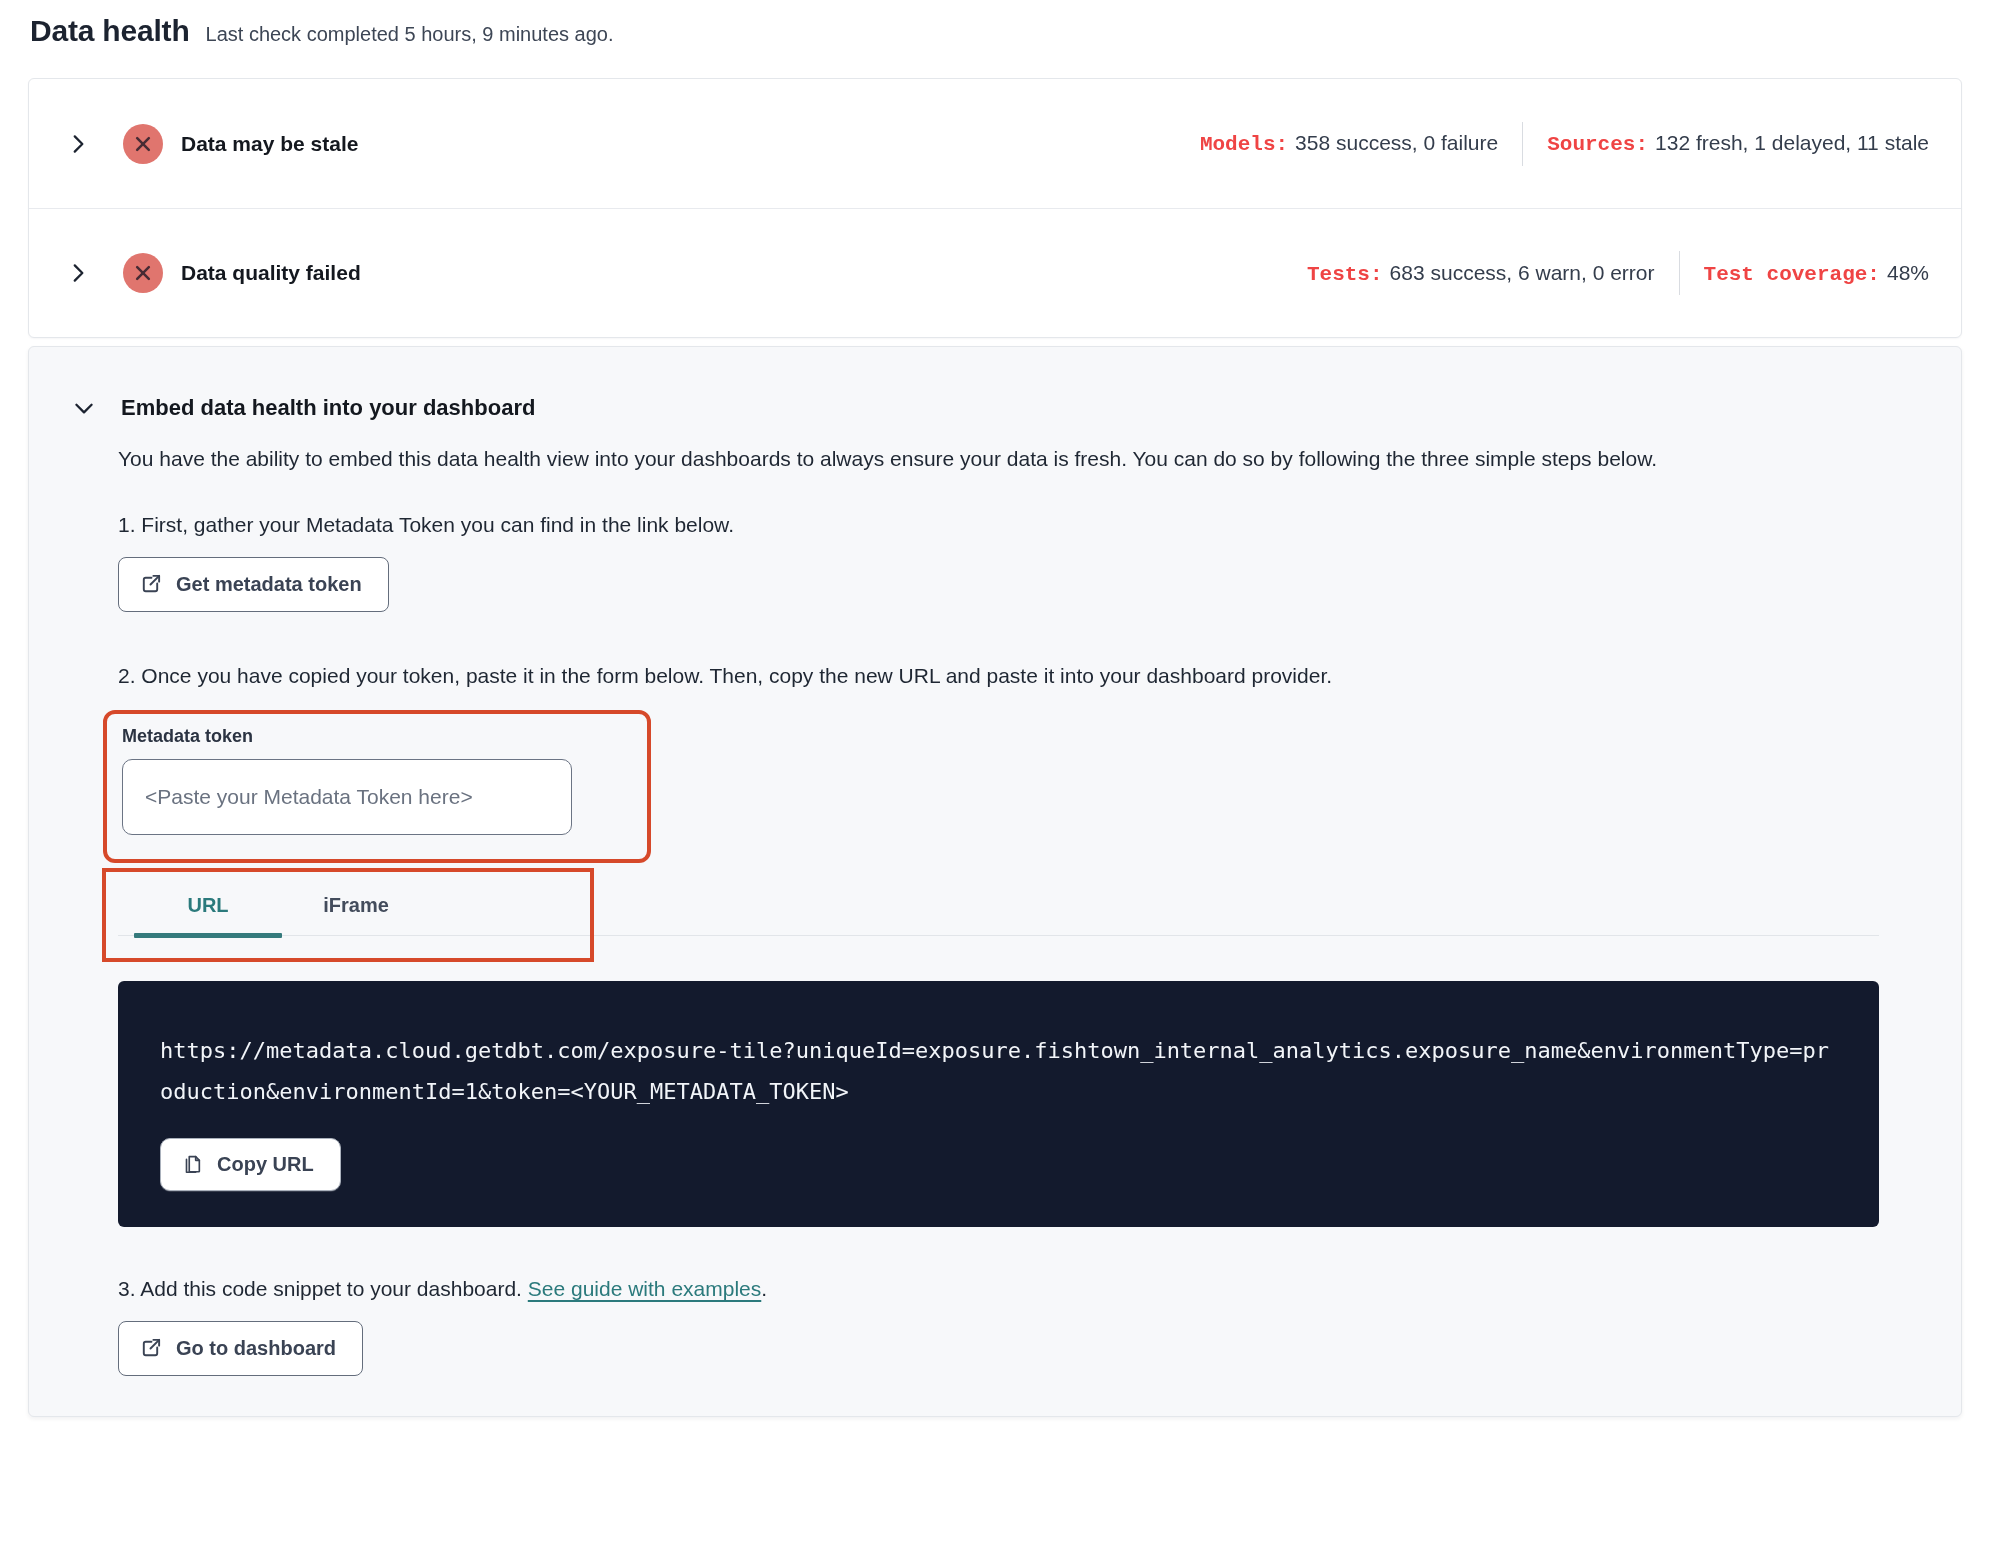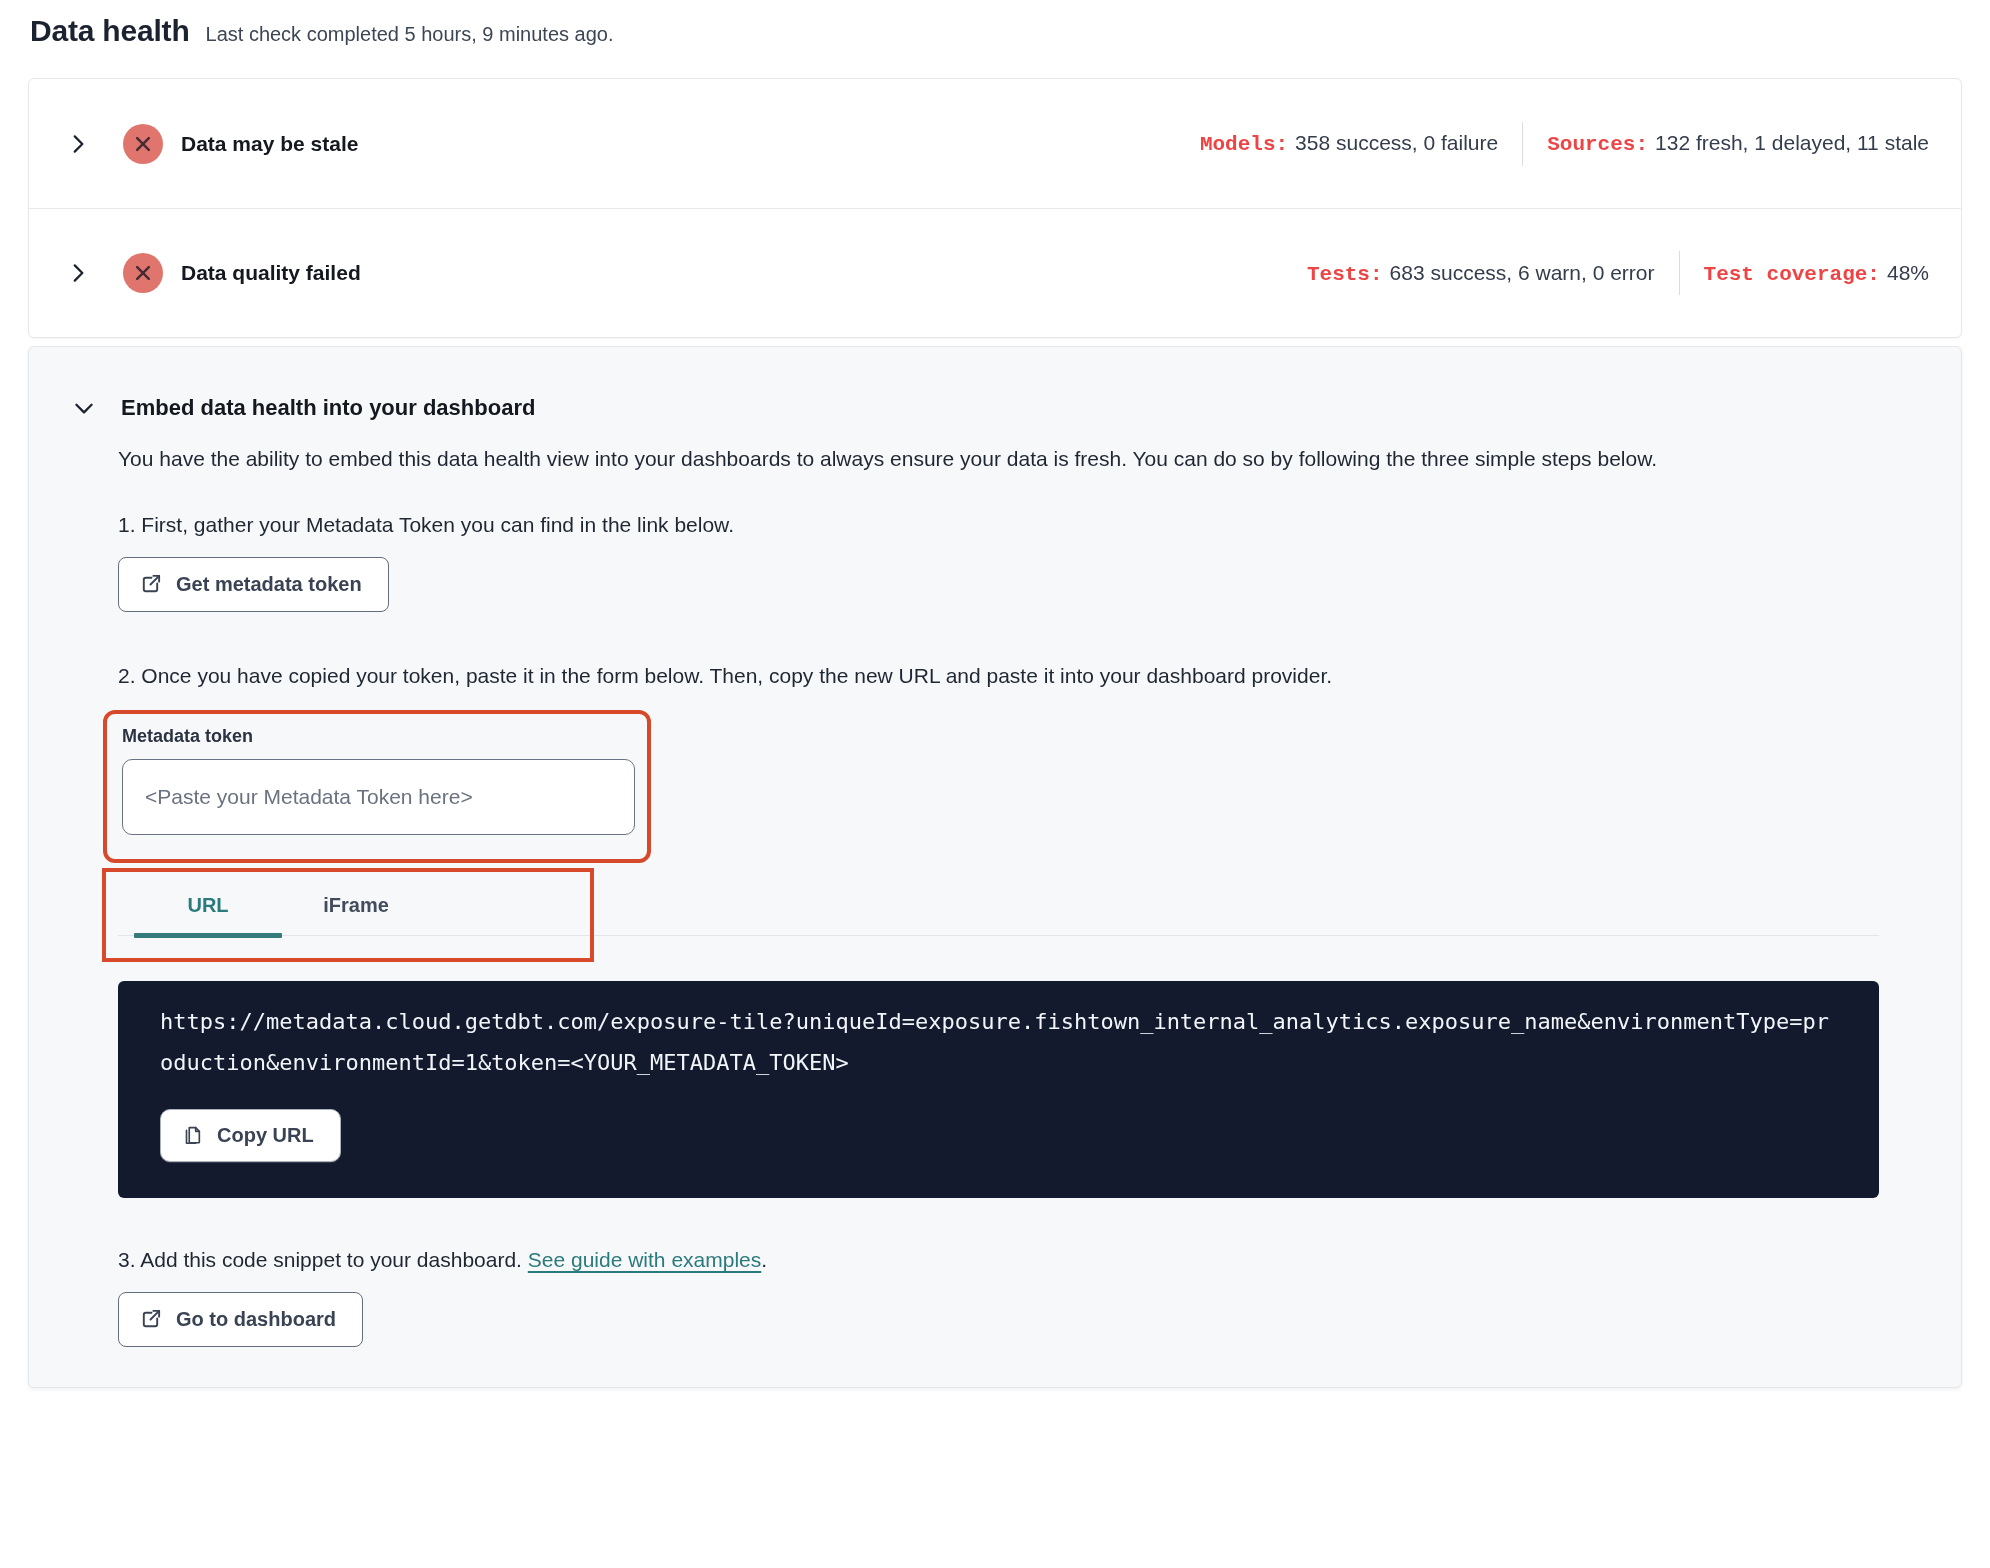--- a/index.html
+++ b/index.html
@@ -84,21 +84,21 @@
   .token-annotation {
     margin-top: 22px;
     margin-left: -15px;
     width: 548px;
     padding: 12px 15px 24px 15px;
     border-radius: 12px;
   }
   .field-label { display: block; font-size: 18px; font-weight: 700; color: #2b3342; }
   .token-input {
     margin-top: 12px;
-    width: 513px;
+    width: 450px;
     height: 76px;
     background: #ffffff;
     border: 1.5px solid #6b7484;
     border-radius: 10px;
     padding: 0 22px;
     font-family: inherit;
     font-size: 21px; color: #2a3342;
   }
   .token-input::placeholder { color: #6a7280; opacity: 1; }
 
@@ -121,21 +121,21 @@
     content: ""; position: absolute; left: 0; right: 0; bottom: -2.5px;
     height: 5px; background: #357a7c; border-radius: 1px;
   }
   .tabs-annotation { position: absolute; left: -16px; top: 0; width: 492px; height: 94px; pointer-events: none; }
 
   
   .code-block {
     margin-top: 19px;
     background: #131a2d;
     border-radius: 6px;
-    padding: 20px 40px 36px 42px;
+    padding: 49px 40px 36px 42px;
   }
   .code-text {
     font-family: "DejaVu Sans Mono", "Liberation Mono", monospace;
     font-size: 22px; line-height: 41px;
     color: #f2f5f9;
     word-break: break-all;
     white-space: pre-wrap;
     max-width: 1690px;
   }
   .copy-button {

